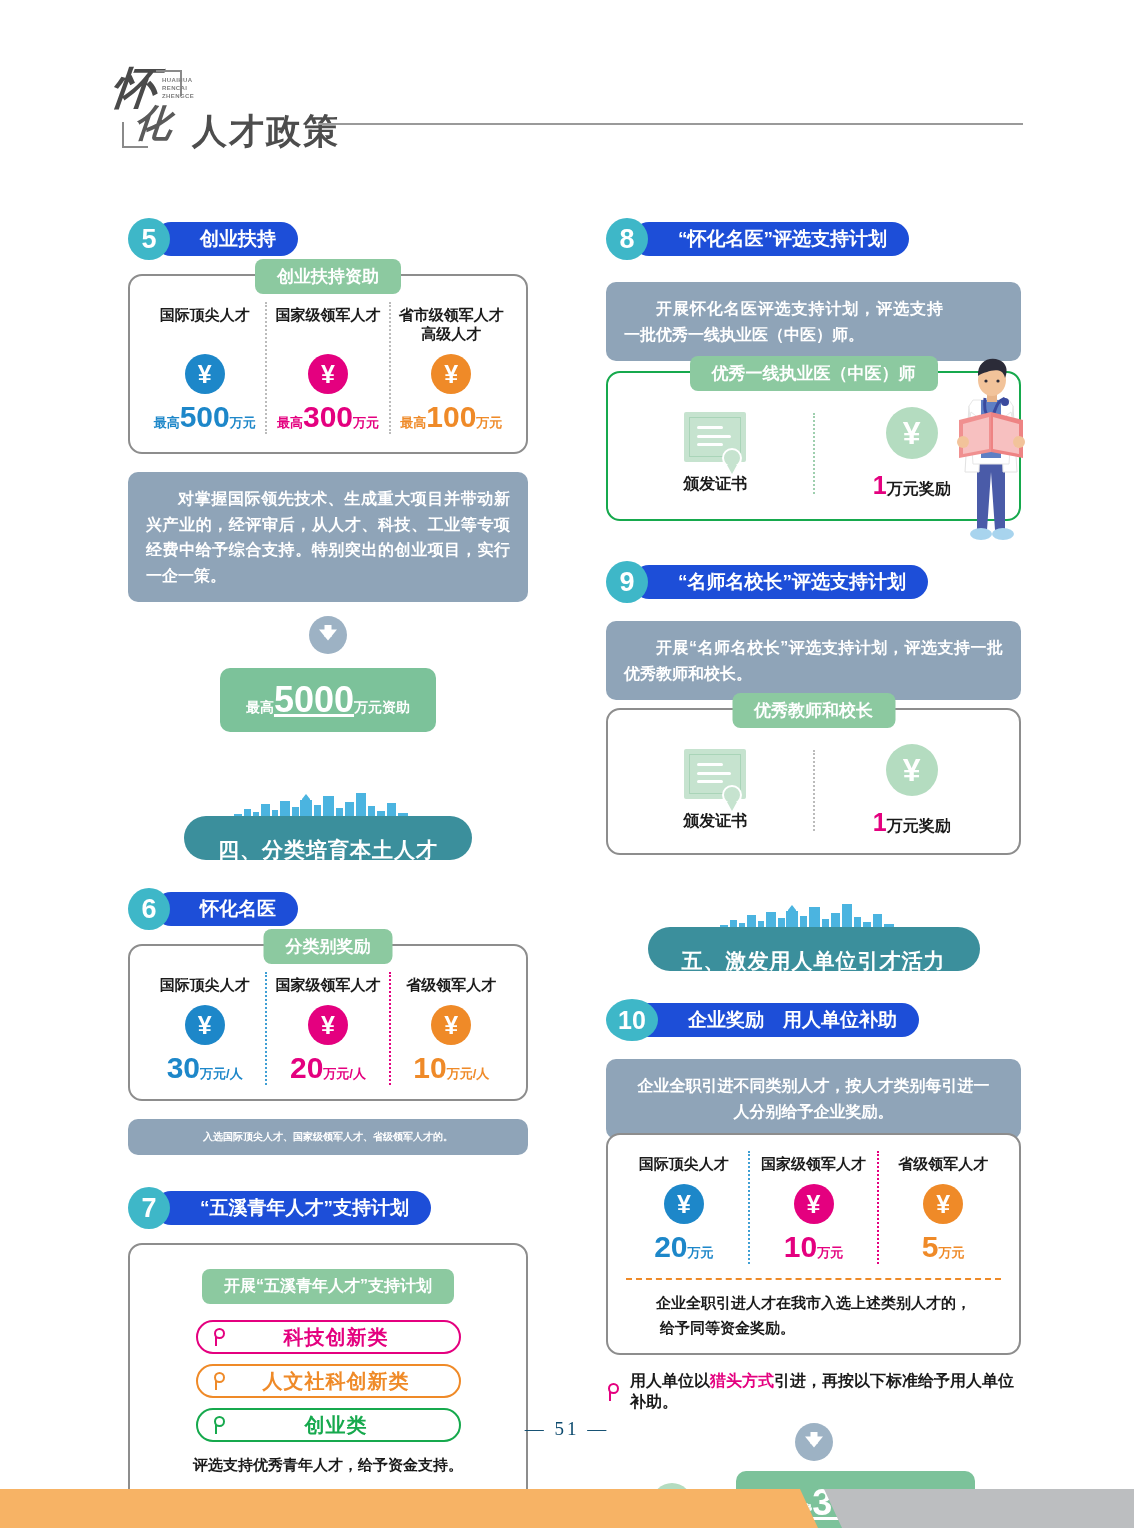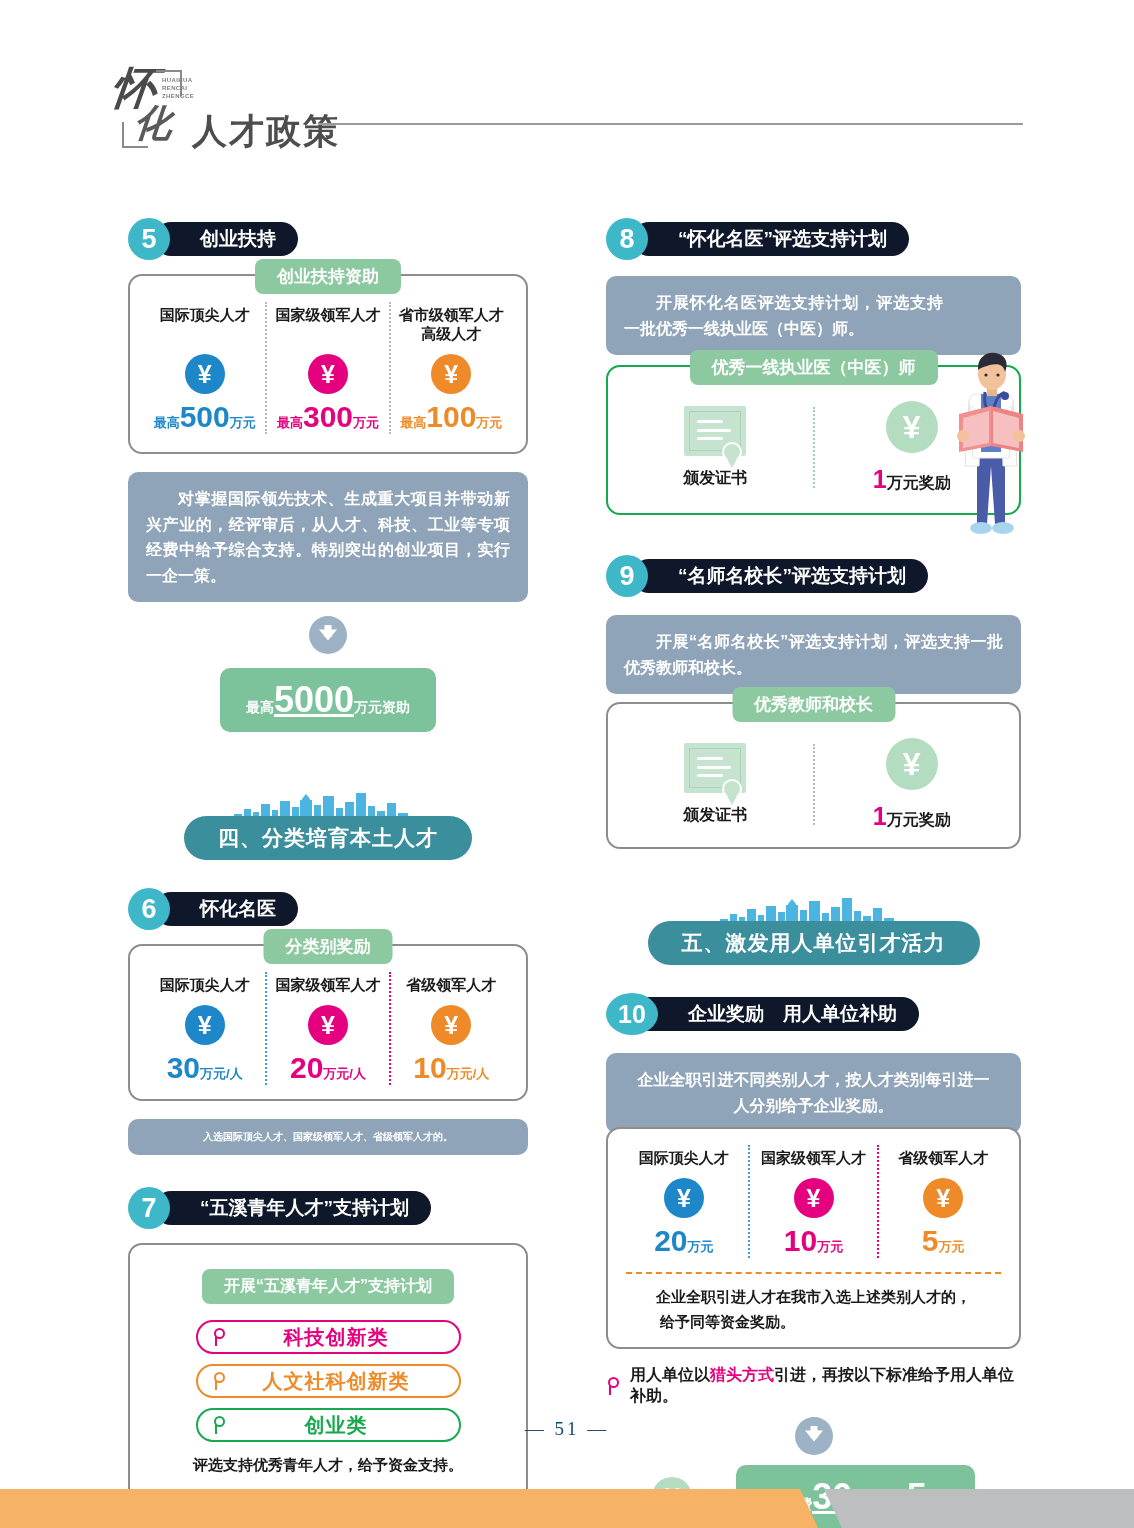--- a/index.html
+++ b/index.html
@@ -58,37 +58,37 @@
   .sec-head { position: relative; height: 42px; margin-bottom: 14px; }
   .sec-head .num-circle {
     position: absolute; left: 0; top: 0; width: 42px; height: 42px;
     border-radius: 50%; background: #3eb7c8; color: #fff;
     font-size: 27px; font-weight: bold; line-height: 42px; text-align: center;
     z-index: 2;
   }
   .sec-head .num-circle.wide { width: 52px; border-radius: 26px/21px; font-size: 25px; }
   .sec-head .pill {
     position: absolute; left: 26px; top: 4px; height: 34px;
-    background: #0f172a; border-radius: 17px;
+    background: #1d4ed8; border-radius: 17px;
     padding: 0 22px 0 46px; color: #fff;
     font-size: 19px; font-weight: bold; line-height: 34px; white-space: nowrap;
   }
   .sec-head .pill.w2 { padding-left: 56px; }
 
   
   .banner-wrap { position: relative; height: 74px; margin: 32px 0 22px 0; }
   .skyline {
     position: absolute; left: 50%; top: 0; transform: translateX(-50%);
     width: 200px; height: 30px;
   }
   .banner {
     position: absolute; left: 50%; top: 24px; transform: translateX(-50%);
     background: #3b8f9c; border-radius: 24px; height: 44px;
     color: #fff; font-size: 21px; font-weight: bold;
-    line-height: 44px; padding: 0 34px; white-space: nowrap; letter-spacing: 1px;
+    line-height: 44px; padding: 12px 34px; white-space: nowrap; letter-spacing: 1px;
   }
 
   
   .card {
     position: relative; border: 2px solid #8d8d8d; border-radius: 14px;
     background: #fff; padding: 26px 14px 14px 14px; margin-top: 12px;
   }
   .card.green-border { border-color: #16a94d; }
   .card .tab {
     position: absolute; top: -17px; left: 50%; transform: translateX(-50%);
@@ -399,21 +399,21 @@
 </div>
 
 <div class="col-right">
 
   <div class="sec-head">
     <div class="num-circle">8</div>
     <div class="pill">“怀化名医”评选支持计划</div>
   </div>
 
   <div style="position:relative;">
-    <div class="info-grey" style="margin-top:16px;padding-right:78px;">开展怀化名医评选支持计划，评选支持一批优秀一线执业医（中医）师。</div>
+    <div class="info-grey" style="margin-top:22px;padding-right:78px;">开展怀化名医评选支持计划，评选支持一批优秀一线执业医（中医）师。</div>
 
     <div class="card green-border" style="margin-top:10px;padding:26px 10px 15px 10px;">
       <div class="tab">优秀一线执业医（中医）师</div>
       <div class="award-row">
         <div class="award-col">
           <div class="cert-icon">
             <span class="body"></span>
               <span class="inner"></span>
             <span class="ln" style="top:14px;width:26px;"></span>
             <span class="ln" style="top:23px;width:34px;"></span>

